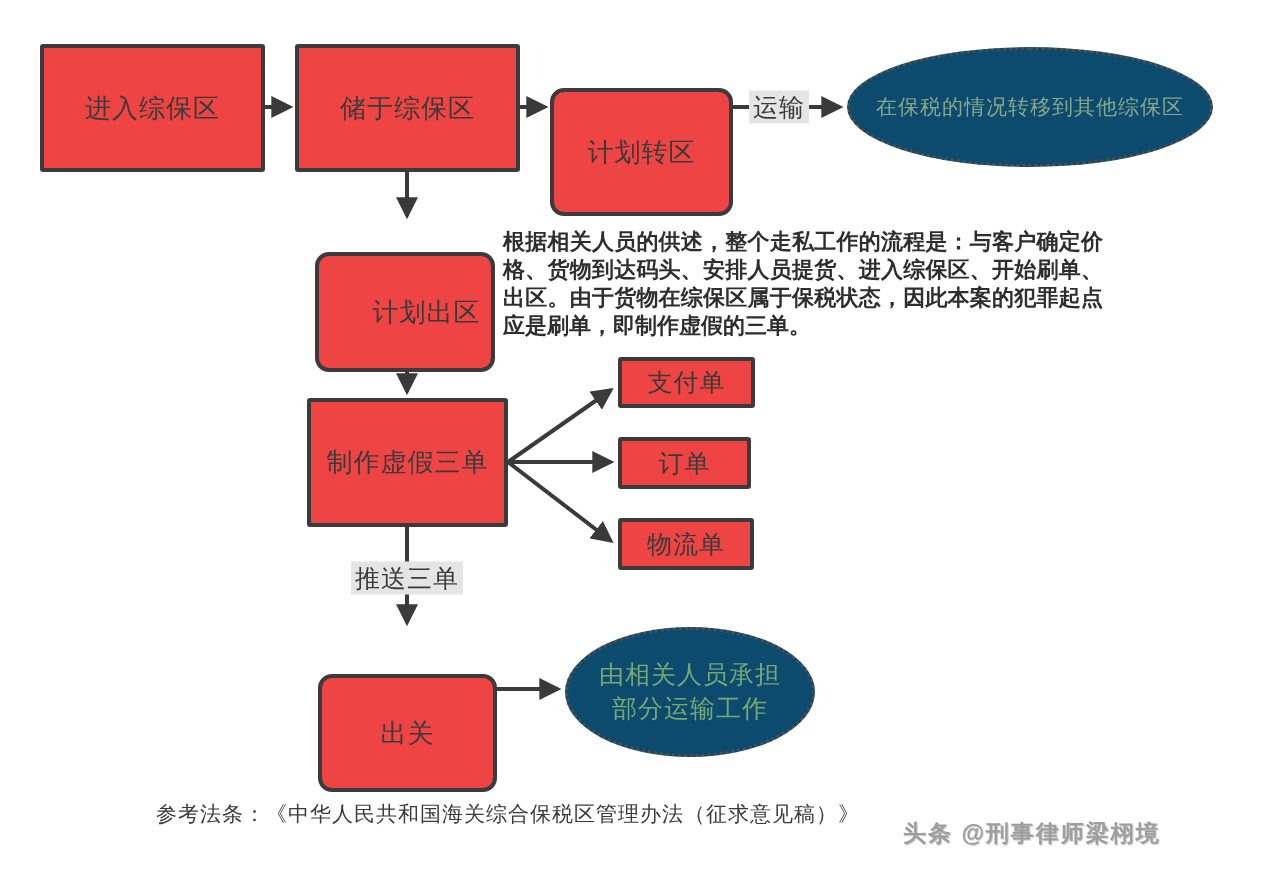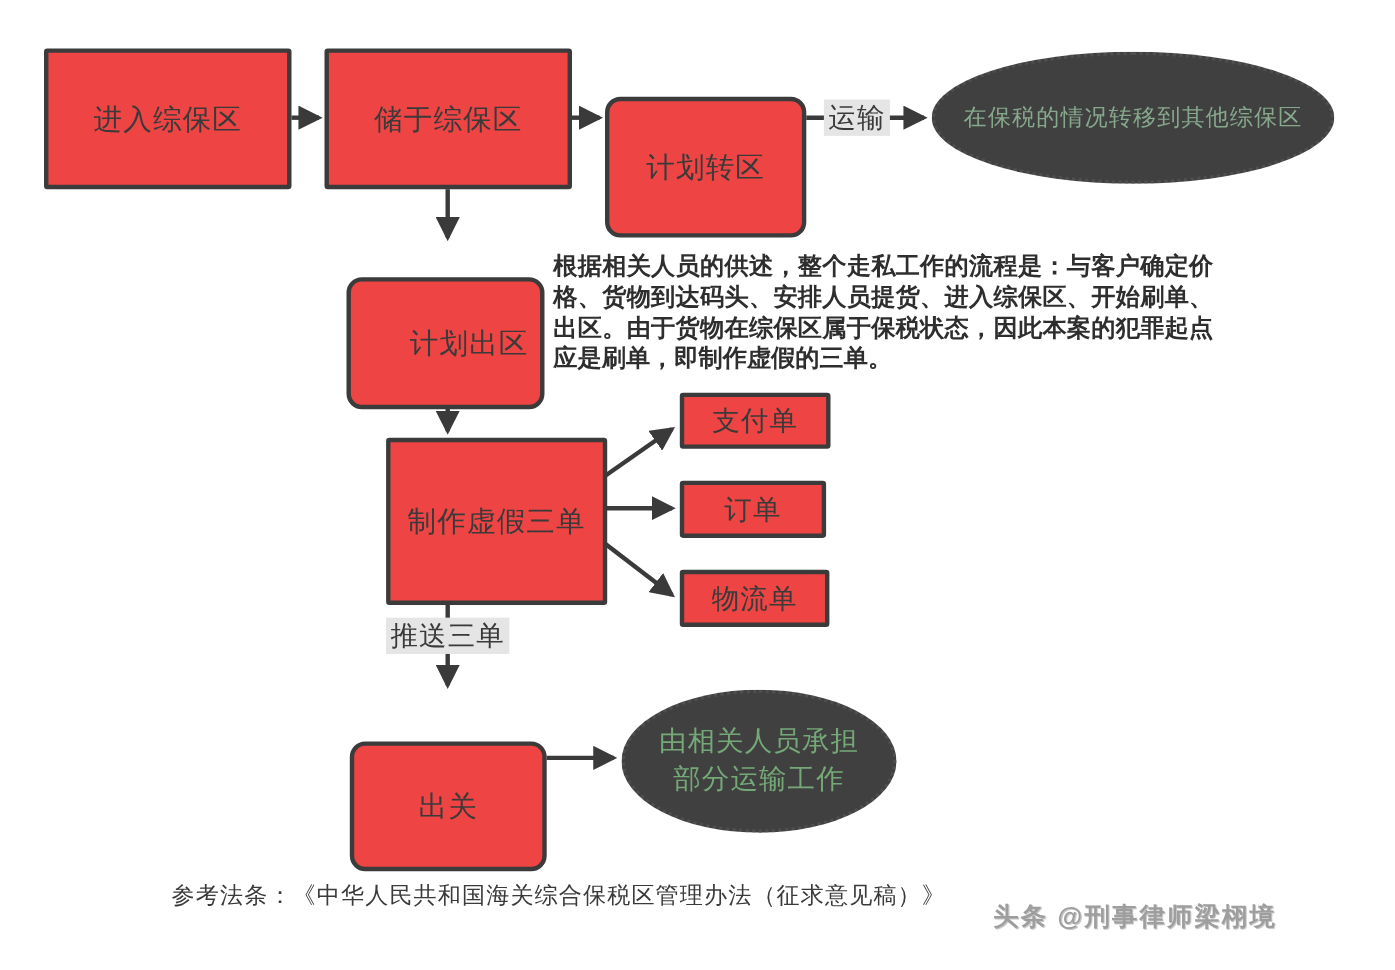--- a/index.html
+++ b/index.html
@@ -26,21 +26,21 @@
     justify-content: center;
     font-size: 26px;
     box-sizing: border-box;
     letter-spacing: 1px;
   }
   .node.rounded { border-radius: 14px; margin-top: 44px; }
   .node.small { font-size: 25px; }
   .ellipse {
     position: absolute;
     z-index: 2;
-    background: #404040;
+    background: #0c4a6e;
     border: 3px dotted #4e4e4e;
     border-radius: 50%;
     display: flex;
     flex-direction: column;
     align-items: center;
     justify-content: center;
     box-sizing: border-box;
     text-align: right;
     letter-spacing: 1px;
   }
@@ -124,21 +124,21 @@
   <div class="node rounded" style="left:550px; top:44px; width:183px; height:128px;">计划转区</div>
 
   <div class="ellipse e1" style="left:847px; top:47px; width:366px; height:120px;">在保税的情况转移到其他综保区</div>
 
   <div class="edge-label" style="left:779px; top:107px;">运输</div>
 
   <div class="node rounded" style="left:315px; top:208px; width:180px; height:120px;padding-left:43px;">计划出区</div>
 
   <div class="annotation">根据相关人员的供述，整个走私工作的流程是：与客户确定价格、货物到达码头、安排人员提货、进入综保区、开始刷单、出区。由于货物在综保区属于保税状态，因此本案的犯罪起点应是刷单，即制作虚假的三单。</div>
 
-  <div class="node" style="left:307px; top:398px; width:201px; height:152px;margin-left:44px;">制作虚假三单</div>
+  <div class="node" style="left:307px; top:398px; width:201px; height:129px;">制作虚假三单</div>
 
   <div class="node small" style="left:618px; top:357px; width:137px; height:51px;">支付单</div>
 
   <div class="node small" style="left:618px; top:518px; width:136px; height:52px;">物流单</div>
 
   <div class="node small" style="left:618px; top:437px; width:133px; height:52px;">订单</div>
 
   <div class="edge-label" style="left:407px; top:578px;">推送三单</div>
 
   <div class="node rounded" style="left:318px; top:630px; width:179px; height:118px;">出关</div>

